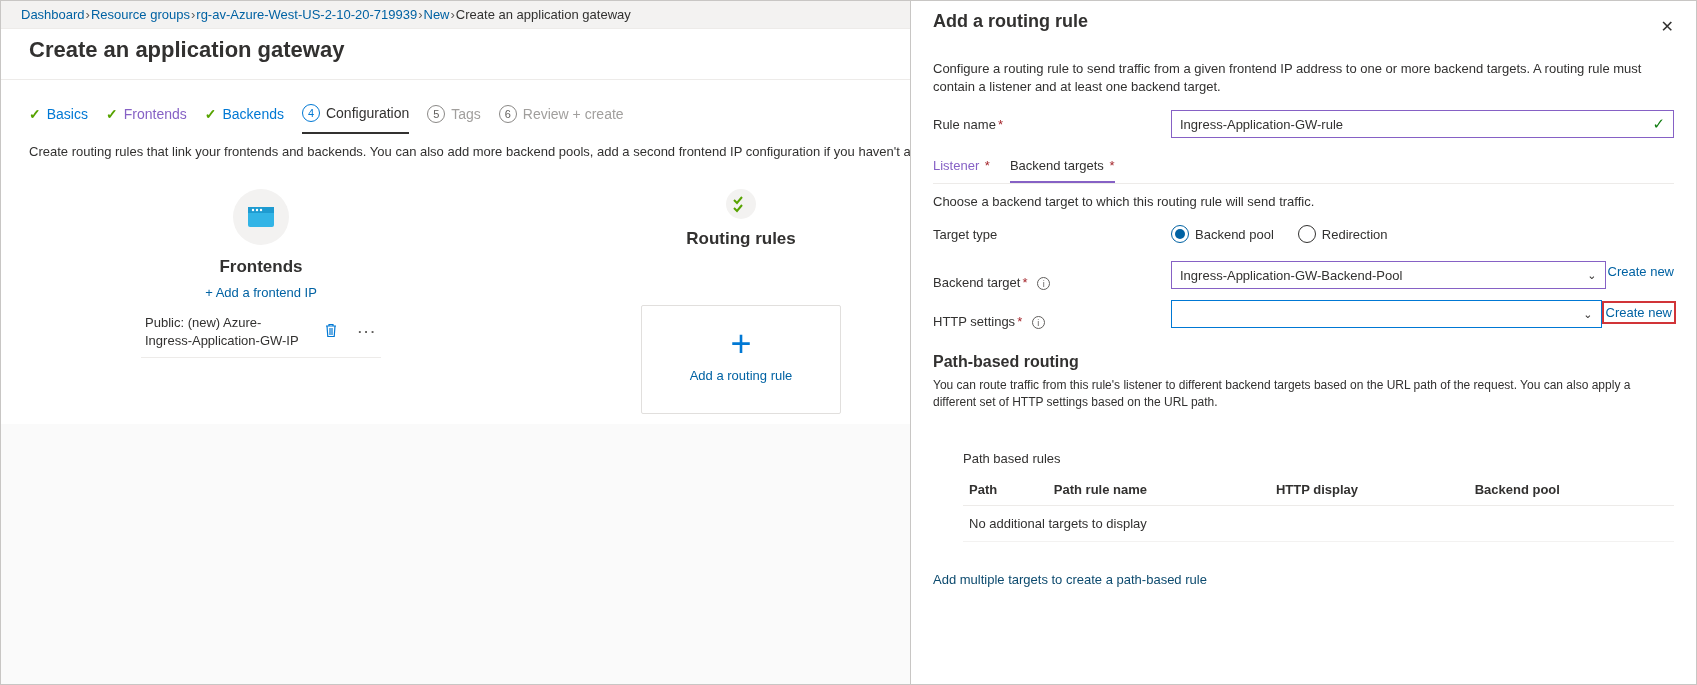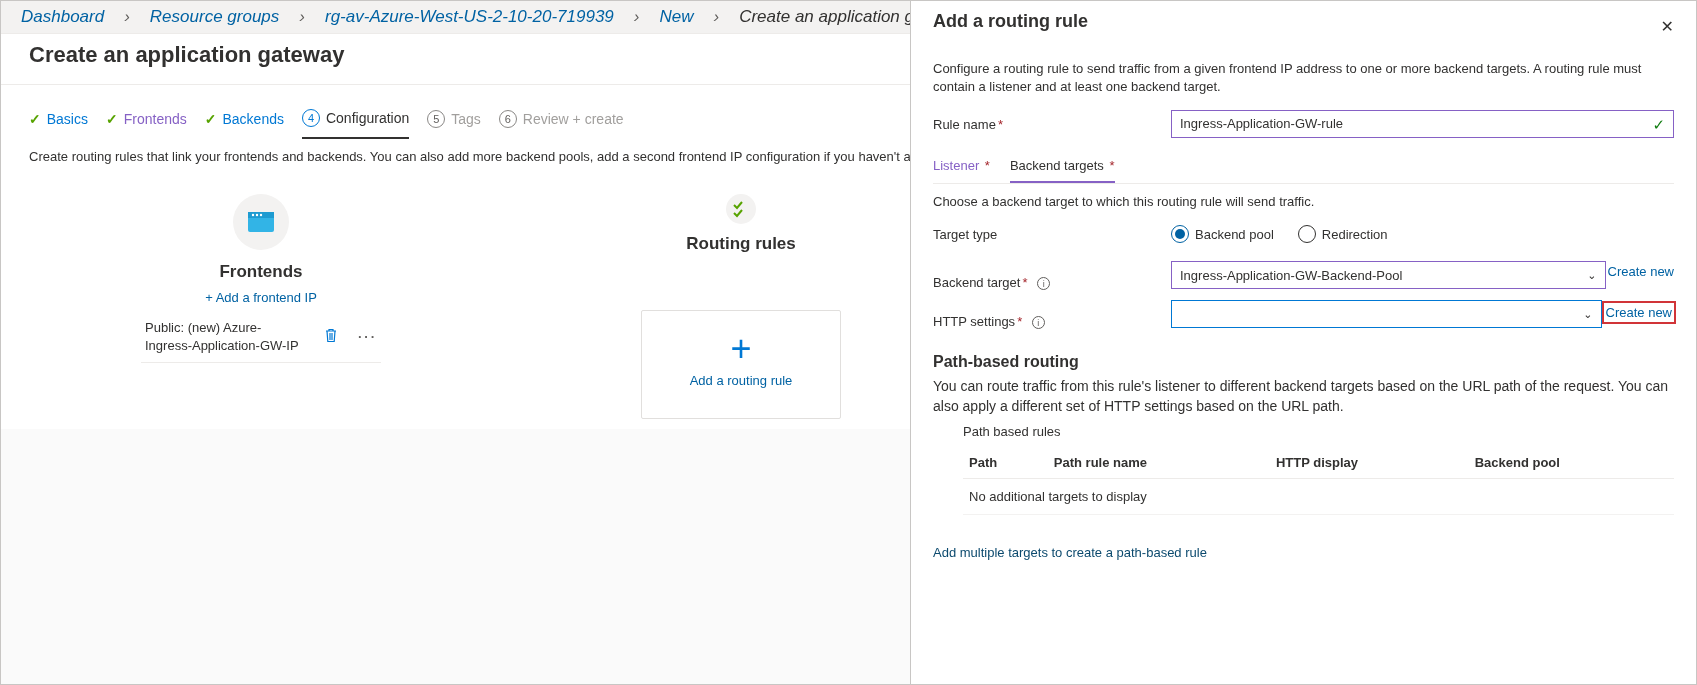--- a/index.html
+++ b/index.html
@@ -1,19 +1,19 @@
 <!DOCTYPE html>
 <html><head>
 <meta charset="utf-8">
 <style>
   * { box-sizing: border-box; font-family: "Segoe UI", Arial, sans-serif; }
   body { margin:0; padding:0; background:#fff; font-size:13px; color:#323130; }
   .page { width:1697px; height:685px; border:1px solid #c8c6c4; position:relative; overflow:hidden; background:#fafafa; }
   
-  .breadcrumb { display:flex; align-items:center; gap:20px; padding:6px 20px; font-size:17px; background:#f3f2f1; border-bottom:1px solid #edebe9;font-style:italic; }
+  .breadcrumb { display:flex; align-items:center; gap:1px; padding:6px 20px; font-size:13px; background:#f3f2f1; border-bottom:1px solid #edebe9; }
   .breadcrumb a { color:#0062a3; text-decoration:none; cursor:pointer; }
   .breadcrumb .sep { color:#605e5c; }
   .breadcrumb .current { color:#323130; }
   
   .title-row { padding:8px 28px 16px; background:#fff; border-bottom:1px solid #edebe9; }
   .title-row h1 { margin:0; font-size:22px; font-weight:600; }
   
   .wizard { display:flex; gap:18px; padding:18px 28px 0; background:#fff; }
   .wstep { display:flex; align-items:center; gap:6px; padding:6px 0 10px; font-size:14px; cursor:pointer; }
   .wstep .check { color:#57a300; font-weight:bold; }
@@ -44,38 +44,38 @@
   
   .panel { position:absolute; right:0; top:0; bottom:0; width:786px; background:#fff; border-left:1px solid #c8c6c4; padding:10px 22px 24px; overflow:auto; }
   .panel-head { display:flex; justify-content:space-between; align-items:center; }
   .panel-head h2 { margin:0 0 10px; font-size:18px; font-weight:600; }
   .close { font-size:16px; color:#323130; cursor:pointer; }
   .panel p.lead { font-size:13px; color:#323130; margin:18px 0 14px; line-height:1.4; }
   .form-row { display:flex; align-items:center; margin:8px 0; }
   .form-row .lbl { width:238px; font-size:13px; color:#323130; }
   .req { color:#a4262c; margin-left:2px; }
   .info { display:inline-block; width:13px; height:13px; border:1px solid #605e5c; border-radius:50%; font-size:9px; text-align:center; line-height:12px; color:#605e5c; margin-left:6px; }
-  .valid-input { flex:1; border:1px solid #8661c5; padding:5px 8px; font-size:13px; height:28px; display:flex; justify-content:space-between; }
+  .valid-input { flex:1; border:1px solid #8661c5; padding:5px 8px; font-size:13px; height:28px; display:flex; align-items:center; justify-content:space-between; }
   .valid-input .chk { color:#107c10; font-size:15px; }
   .panel-tabs { display:flex; gap:20px; border-bottom:1px solid #edebe9; margin:14px 0 10px; }
   .ptab { padding:6px 0 8px; font-size:13px; cursor:pointer; color:#8661c5; }
   .ptab.active { color:#323130; border-bottom:2px solid #8661c5; font-weight:400; }
   .radio-row { display:flex; align-items:center; gap:24px; }
   .radio { display:flex; align-items:center; gap:6px; cursor:pointer; }
   .rcircle { width:18px; height:18px; border:1px solid #323130; border-radius:50%; display:flex; align-items:center; justify-content:center; }
   .rcircle.sel { border-color:#0062a3; }
   .rcircle.sel::after { content:""; width:10px; height:10px; background:#0062a3; border-radius:50%; }
   .select-box { flex:1; border:1px solid #8661c5; height:28px; display:flex; align-items:center; justify-content:space-between; padding:0 8px; font-size:13px; cursor:pointer; }
   .select-box.blue { border:1px solid #0078d4; }
   .chev { font-size:11px; color:#323130; }
   .create-link { color:#0062a3; font-size:13px; margin-top:3px; cursor:pointer; }
   .create-link.hl { outline:2px solid #d13438; outline-offset:0; padding:2px 2px; }
   .stack { flex:1; display:flex; gap:2px; }
   h4.sect { margin:24px 0 6px; font-size:16px; font-weight:600; }
-  .panel p.sub { font-size:14px; margin:4px 0 7px; line-height:1.4; }
+  .panel p.sub { font-size:12px; margin:4px 0 40px; line-height:1.4; }
   table.rules { width:calc(100% - 30px); margin-left:30px; border-collapse:collapse; font-size:13px; }
   table.rules th { text-align:left; font-weight:600; padding:8px 6px; border-bottom:1px solid #edebe9; }
   table.rules td { padding:10px 6px; border-bottom:1px solid #f3f2f1; color:#323130; }
   .table-title { margin-left:30px; font-size:13px; margin-bottom:8px; }
   .add-multi { color:#0c4a6e; font-size:13px; cursor:pointer; margin-top:30px; display:inline-block; }
 </style>
 </head>
 <body>
 
 <div class="page">

